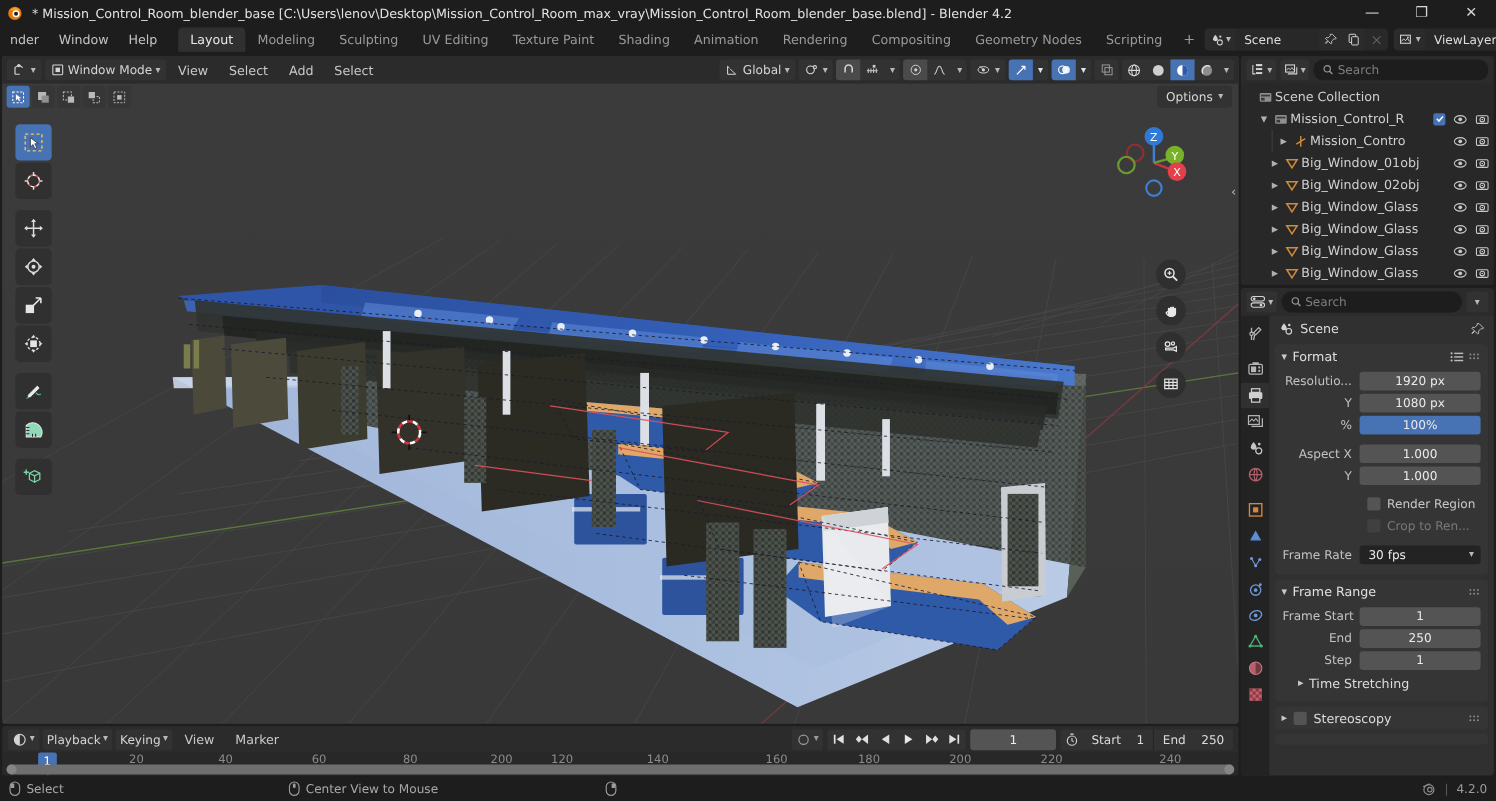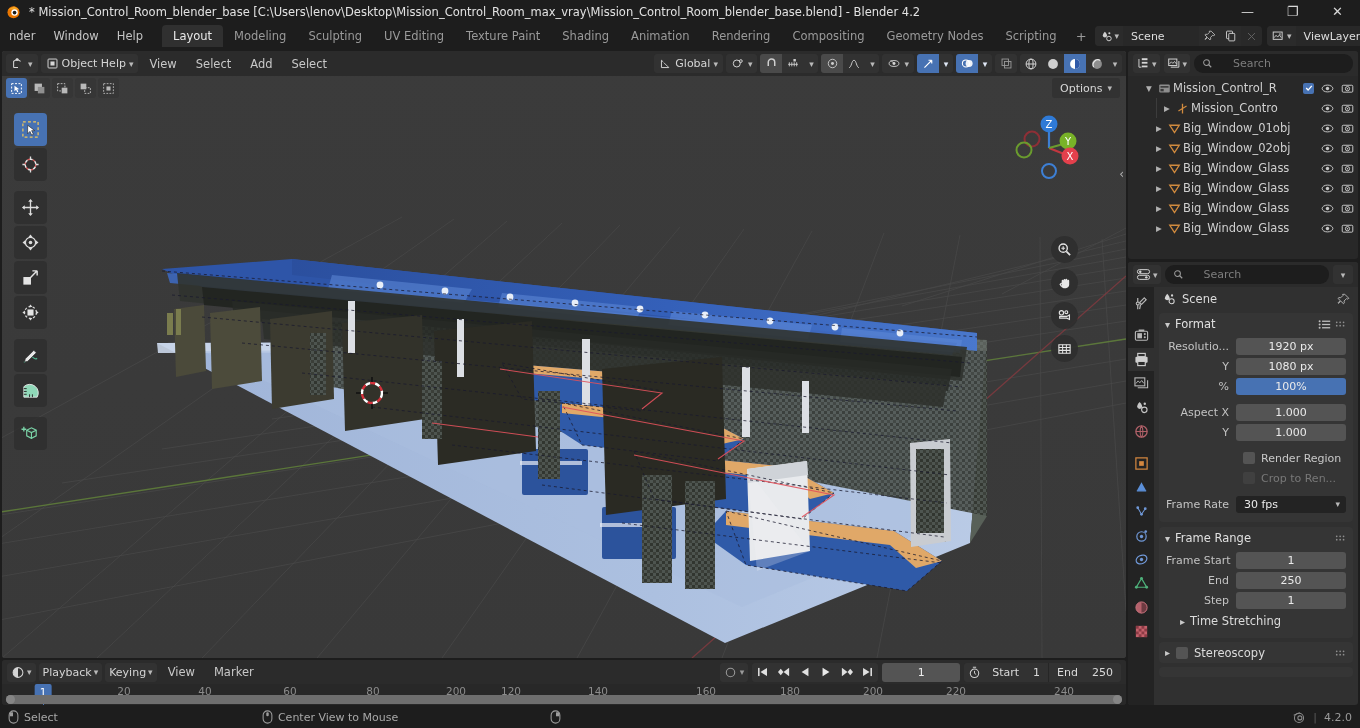--- a/index.html
+++ b/index.html
@@ -152,21 +152,21 @@
   .ol-header {
     height: 25px; background: #2b2b2b; display: flex; align-items: center;
     gap: 4px; padding: 0 5px;
   }
   .ol-dd {
     display: flex; align-items: center; gap: 2px; height: 19px; padding: 0 3px;
     background: #323232; border-radius: 3px;
   }
   .searchbox {
     flex: 1; height: 19px; background: #1d1d1d; border-radius: 9px;
-    display: flex; align-items: center; gap: 20px; padding: 0 8px;
+    display: flex; align-items: center; gap: 3px; padding: 0 8px;
     font-size: 11px; color: #7d7d7d;
   }
   .ol-body { padding-top: 2px; }
   .ol-row {
     display: flex; align-items: center; height: 20px; padding-left: 4px;
     font-size: 11.5px; color: #d0d0d0; position: relative;
   }
   .ol-chev { width: 14px; display: flex; align-items: center; justify-content: center; color: #b0b0b0; }
   .ol-ico { width: 17px; display: flex; align-items: center; justify-content: center; }
   .ol-name { white-space: nowrap; overflow: hidden; }
@@ -602,21 +602,21 @@
             <circle cx="7" cy="3" r="1.7" fill="#d6d6d6"></circle>
             <path d="M3 12h5" stroke="#d6d6d6" stroke-width="1.2"></path>
           </svg>
         <span style="color:#b9b9b9;font-size:9px">▾</span>
       </div>
       <div class="vh-btn">
         <svg width="13" height="13" viewBox="0 0 16 16">
             <rect x="2.5" y="2.5" width="11" height="11" rx="1" fill="none" stroke="#d6d6d6" stroke-width="1.2"></rect>
             <rect x="5.5" y="5.5" width="5" height="5" fill="#d6d6d6"></rect>
           </svg>
-        <span>Object Help</span>
+        <span>Window Mode</span>
         <span style="color:#b9b9b9;font-size:9px">▾</span>
       </div>
       <div class="vh-menu">View</div>
       <div class="vh-menu">Select</div>
       <div class="vh-menu">Add</div>
       <div class="vh-menu">Select</div>
 
       <div style="margin-left:auto;display:flex;align-items:center;gap:3px">
         <div class="vh-btn">
           <svg width="13" height="13" viewBox="0 0 16 16">
@@ -906,20 +906,31 @@
       <div class="searchbox">
         <svg width="11" height="11" viewBox="0 0 16 16">
             <circle cx="6.6" cy="6.6" r="4.2" fill="none" stroke="#9a9a9a" stroke-width="1.5"></circle>
             <path d="M9.8 9.8l3.6 3.6" stroke="#9a9a9a" stroke-width="1.7"></path>
           </svg>
         <span>Search</span>
       </div>
     </div>
     <div class="ol-body">
 
+      <div class="ol-row">
+        <span style="width:10px"></span>
+        <span class="ol-ico">
+          <svg width="13" height="13" viewBox="0 0 16 16">
+              <rect x="1.5" y="3" width="13" height="10" rx="1.4" fill="#8e8e8e"></rect>
+              <rect x="3" y="5" width="10" height="2" fill="#3a3a3a"></rect>
+              <rect x="3" y="8.5" width="4" height="3" fill="#3a3a3a"></rect>
+            </svg>
+        </span>
+        <span class="ol-name">Scene Collection</span>
+      </div>
 
       <div class="ol-row">
         <span style="width:10px"></span>
         <span class="ol-chev">▾</span>
         <span class="ol-ico">
           <svg width="13" height="13" viewBox="0 0 16 16">
               <rect x="1.5" y="3" width="13" height="10" rx="1.4" fill="#8e8e8e"></rect>
               <rect x="3" y="5" width="10" height="2" fill="#3a3a3a"></rect>
               <rect x="3" y="8.5" width="4" height="3" fill="#3a3a3a"></rect>
             </svg>

